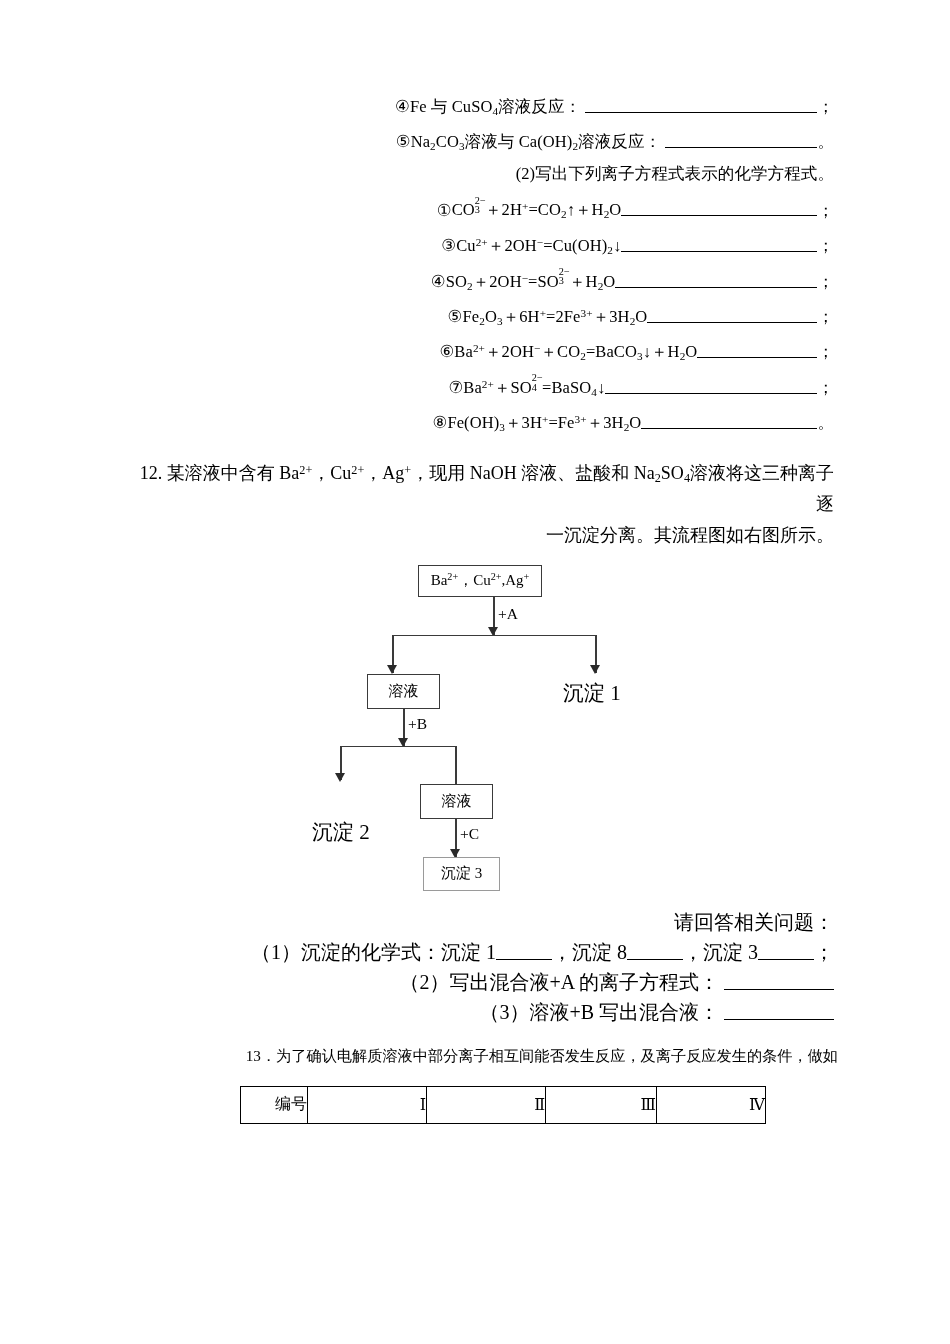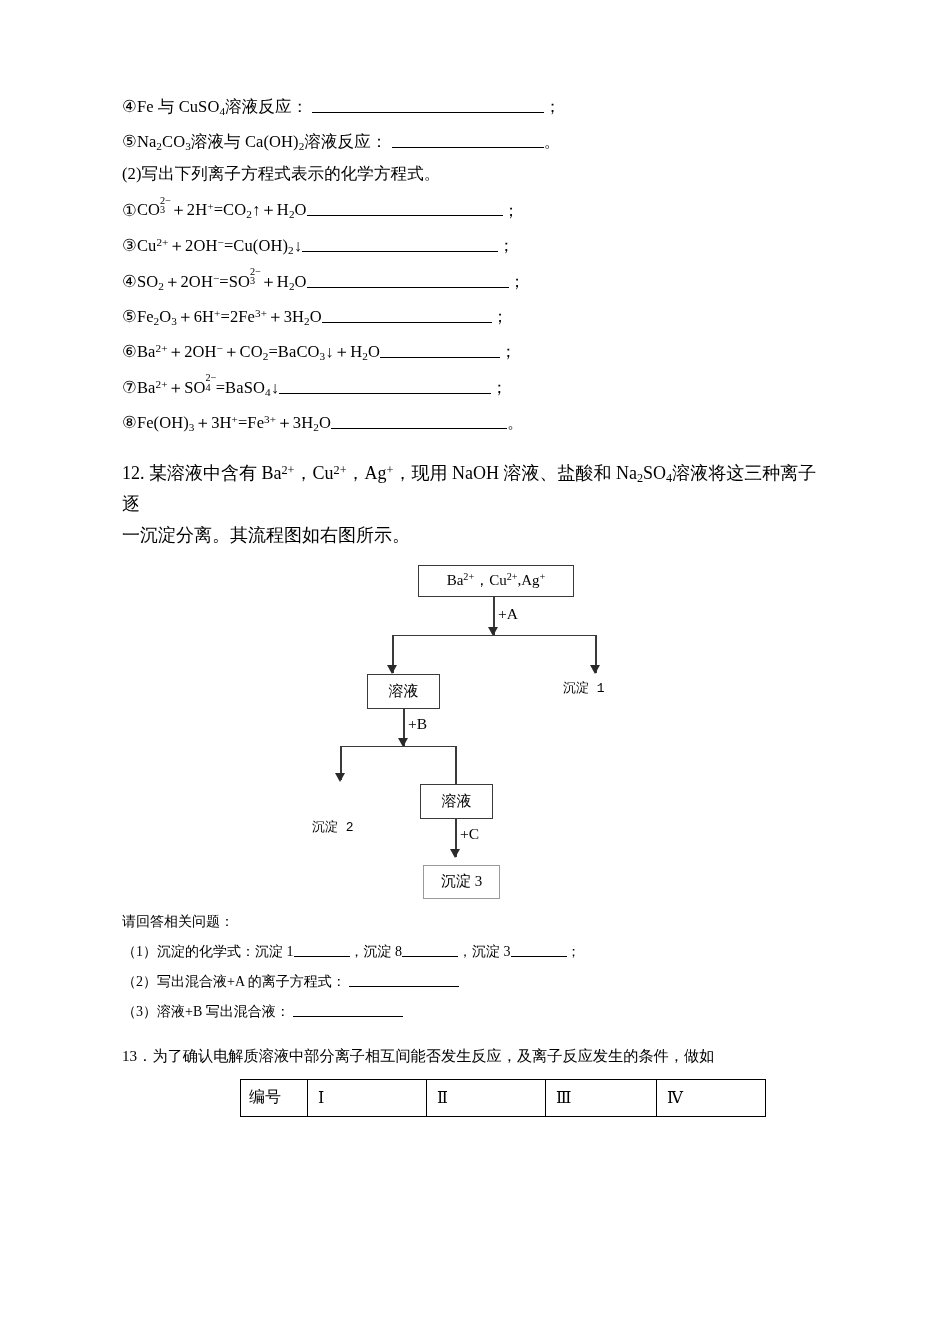--- a/index.html
+++ b/index.html
@@ -19,20 +19,21 @@
     position: relative;
     width: 950px;
     height: 1344px;
     padding: 0;
   }
   .content {
     position: absolute;
     left: 122px;
     top: 96px;
     width: 712px;
+    text-align: right;
   }
 
   
   .line {
     font-size: 16.5px;
     line-height: 1.0;
     margin-bottom: 16px;
     white-space: nowrap;
     letter-spacing: .1px;
   }
@@ -74,23 +75,22 @@
     background: #fff;
     display: flex;
     align-items: center;
     justify-content: center;
     font-size: 15px;
     white-space: nowrap;
   }
   .fbox.light { border: 1.1px solid #9a9a9a; }
   .flabel {
     position: absolute;
-    font-size: 13px;
-    white-space: nowrap;
-    font-family: Liberation Mono, monospace;
+    font-size: 21px;
+    white-space: nowrap;
   }
   .vline, .hline {
     position: absolute;
     background: #3a3a3a;
   }
   .vline { width: 1.6px; }
   .hline { height: 1.6px; }
   .arrow {
     position: absolute;
     width: 0; height: 0;
@@ -99,37 +99,37 @@
     border-top: 9px solid #2a2a2a;
   }
   .plus {
     position: absolute;
     font-size: 15.5px;
     white-space: nowrap;
   }
 
   
   .subq {
-    font-size: 14px;
+    font-size: 20px;
     line-height: 30px;
     white-space: nowrap;
   }
 
   
   .q13 {
     font-family: "DejaVu Sans", "Liberation Sans", sans-serif;
     font-size: 15.2px;
     line-height: 38px;
     width: 716px;
   }
   .q13 .num { font-family: "Liberation Serif", serif; }
 
   
   .tblwrap {
-    margin-top: 4px;
+    margin-top: 11px;
     margin-left: 118px;
   }
   table.exp {
     border-collapse: collapse;
     table-layout: fixed;
   }
   table.exp td {
     border: 1.3px solid #000;
     height: 36px;
     font-size: 16px;
@@ -190,21 +190,21 @@
 
     <div class="q12">
       <div>
         <span>12.</span> 某溶液中含有 Ba<sup>2+</sup>，Cu<sup>2+</sup>，Ag<sup>+</sup>，现用 NaOH 溶液、盐酸和 Na<sub>2</sub>SO<sub>4</sub>溶液将这三种离子逐
       </div>
       <div class="row2">一沉淀分离。其流程图如右图所示。</div>
     </div>
 
     <div class="flow">
 
-      <div class="fbox" style="left:296px; top:8px; width:156px; height:32px;">
+      <div class="fbox" style="left:296px; top:8px; width:124px; height:32px;">
         <span>Ba<sup>2+</sup>，Cu<sup>2+</sup>,Ag<sup>+</sup></span>
       </div>
 
       <div class="vline" style="left:371px; top:40px; height:38px;"></div>
       <div class="arrow" style="left:366px; top:70px;"></div>
       <div class="plus" style="left:376px; top:48px;">+A</div>
 
       <div class="hline" style="left:270px; top:78px; width:204px;"></div>
       <div class="vline" style="left:270px; top:78px; height:38px;"></div>
       <div class="arrow" style="left:265px; top:108px;"></div>
@@ -229,21 +229,21 @@
       <div class="flabel" style="left:190px; top:217px;margin-top:44px;">沉淀 2</div>
 
       <div class="fbox" style="left:298px; top:227px; width:73px; height:35px;">
         <span>溶液</span>
       </div>
 
       <div class="vline" style="left:333px; top:262px; height:38px;"></div>
       <div class="arrow" style="left:328px; top:292px;"></div>
       <div class="plus" style="left:338px; top:268px;">+C</div>
 
-      <div class="fbox light" style="left:301px; top:308px; width:77px; height:34px;">
+      <div class="fbox light" style="left:301px; top:300px; width:77px; height:34px;">
         <span>沉淀 3</span>
       </div>
     </div>
 
     <div class="subq">请回答相关问题：</div>
 
     <div class="subq indent">
       <span>（1）</span><span>沉淀的化学式：沉淀 1</span><span class="blank" style="width:56px"></span><span>，沉淀 8</span><span class="blank" style="width:56px"></span><span>，沉淀 3</span><span class="blank" style="width:56px"></span><span>；</span>
     </div>
 

